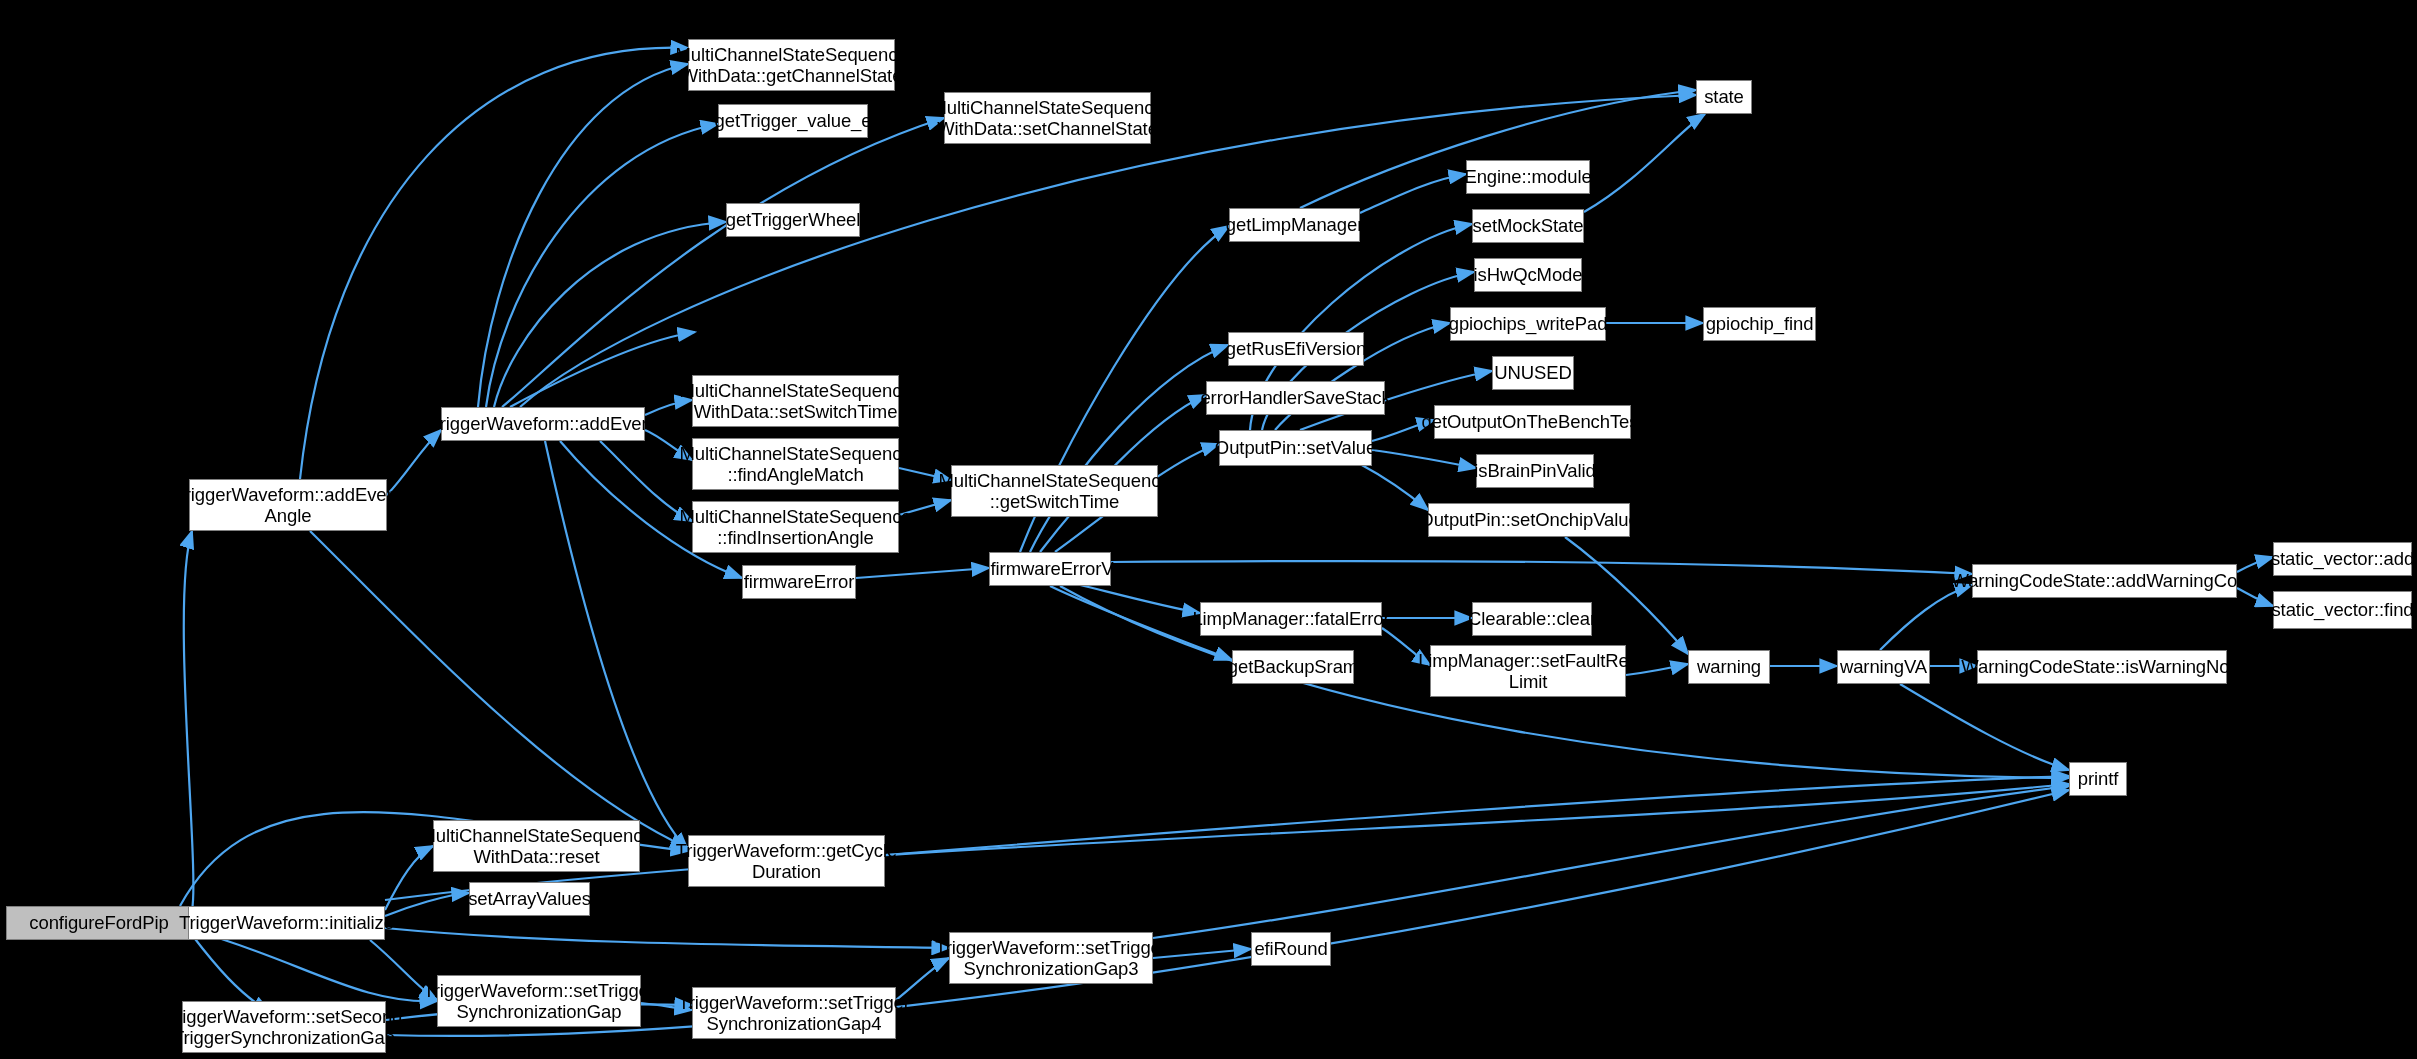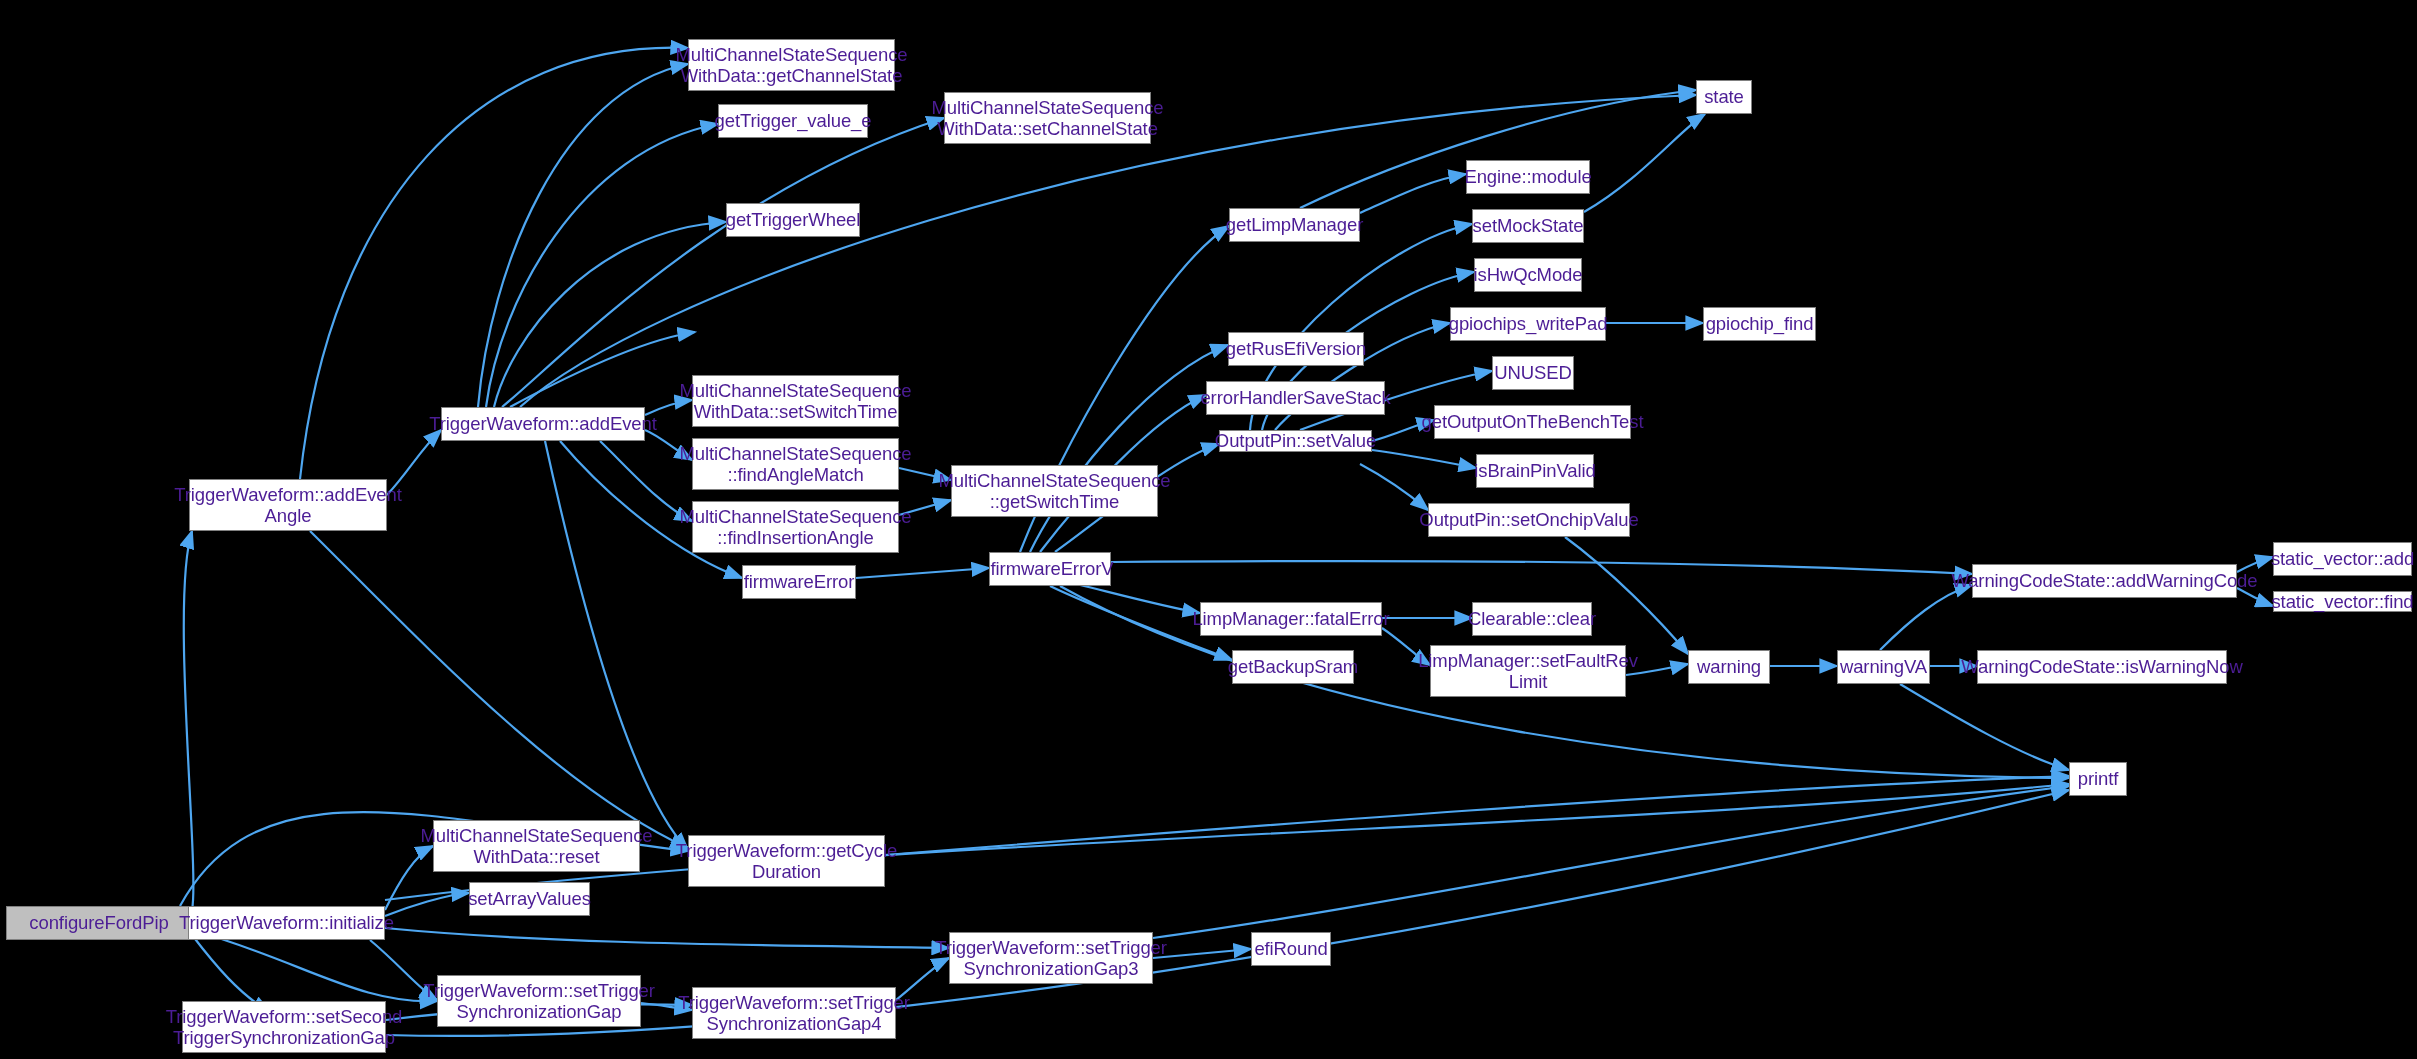--- a/index.html
+++ b/index.html
@@ -29,21 +29,21 @@
     left: 0;
     top: 0;
     width: 2417px;
     height: 1059px;
   }
   .gnode {
     position: absolute;
     box-sizing: border-box;
     background: #ffffff;
     border: 1px solid #808080;
-    color: #4c1d95;
+    color: #000000;
     font-size: 18.5px;
     line-height: 1.16;
     display: flex;
     align-items: center;
     justify-content: center;
     text-align: center;
     letter-spacing: -0.1px;
     white-space: pre-line;
     padding: 0 7px;
     cursor: pointer;
@@ -146,41 +146,41 @@
 ::findAngleMatch</div>
       <div class="gnode" style="left: 692px; top: 501px; width: 207px; height: 52px;">MultiChannelStateSequence
 ::findInsertionAngle</div>
       <div class="gnode" style="left: 951px; top: 465px; width: 207px; height: 52px;">MultiChannelStateSequence
 ::getSwitchTime</div>
       <div class="gnode" style="left: 742px; top: 565px; width: 114px; height: 34px;">firmwareError</div>
       <div class="gnode" style="left: 989px; top: 552px; width: 122px; height: 34px; padding-left: 11px;">firmwareErrorV</div>
       <div class="gnode" style="left: 1229px; top: 208px; width: 131px; height: 34px;">getLimpManager</div>
       <div class="gnode" style="left: 1228px; top: 332px; width: 136px; height: 34px;">getRusEfiVersion</div>
       <div class="gnode" style="left: 1206px; top: 381px; width: 179px; height: 34px;">errorHandlerSaveStack</div>
-      <div class="gnode" style="left: 1219px; top: 430px; width: 153px; height: 22px;">OutputPin::setValue</div>
+      <div class="gnode" style="left: 1219px; top: 430px; width: 153px; height: 36px;">OutputPin::setValue</div>
       <div class="gnode" style="left: 1466px; top: 160px; width: 124px; height: 34px;">Engine::module</div>
       <div class="gnode" style="left: 1472px; top: 209px; width: 112px; height: 34px;">setMockState</div>
       <div class="gnode" style="left: 1474px; top: 258px; width: 108px; height: 34px;">isHwQcMode</div>
       <div class="gnode" style="left: 1450px; top: 307px; width: 156px; height: 34px;">gpiochips_writePad</div>
       <div class="gnode" style="left: 1703px; top: 307px; width: 113px; height: 34px;">gpiochip_find</div>
       <div class="gnode" style="left: 1492px; top: 356px; width: 82px; height: 34px;">UNUSED</div>
       <div class="gnode" style="left: 1434px; top: 405px; width: 197px; height: 34px;">getOutputOnTheBenchTest</div>
       <div class="gnode" style="left: 1476px; top: 454px; width: 118px; height: 34px;">isBrainPinValid</div>
       <div class="gnode" style="left: 1428px; top: 503px; width: 202px; height: 34px;">OutputPin::setOnchipValue</div>
       <div class="gnode" style="left: 1200px; top: 602px; width: 182px; height: 34px;">LimpManager::fatalError</div>
       <div class="gnode" style="left: 1472px; top: 602px; width: 120px; height: 34px;">Clearable::clear</div>
       <div class="gnode" style="left: 1232px; top: 650px; width: 122px; height: 34px;">getBackupSram</div>
       <div class="gnode" style="left: 1430px; top: 645px; width: 196px; height: 52px;">LimpManager::setFaultRev
 Limit</div>
       <div class="gnode" style="left: 1688px; top: 650px; width: 82px; height: 34px;">warning</div>
       <div class="gnode" style="left: 1837px; top: 650px; width: 93px; height: 34px;">warningVA</div>
       <div class="gnode" style="left: 1972px; top: 564px; width: 265px; height: 34px;">WarningCodeState::addWarningCode</div>
       <div class="gnode" style="left: 1977px; top: 650px; width: 250px; height: 34px;">WarningCodeState::isWarningNow</div>
       <div class="gnode" style="left: 2273px; top: 542px; width: 139px; height: 34px;">static_vector::add</div>
-      <div class="gnode" style="left: 2273px; top: 591px; width: 139px; height: 21px;">static_vector::find</div>
+      <div class="gnode" style="left: 2273px; top: 591px; width: 139px; height: 38px;">static_vector::find</div>
       <div class="gnode" style="left: 1696px; top: 80px; width: 56px; height: 34px;">state</div>
       <div class="gnode" style="left: 2069px; top: 762px; width: 58px; height: 34px;">printf</div>
       <div class="gnode" style="left: 433px; top: 820px; width: 207px; height: 52px;">MultiChannelStateSequence
 WithData::reset</div>
       <div class="gnode" style="left: 469px; top: 882px; width: 121px; height: 34px;">setArrayValues</div>
       <div class="gnode" style="left: 188px; top: 906px; width: 197px; height: 34px;">TriggerWaveform::initialize</div>
       <div class="gnode" style="left: 182px; top: 1001px; width: 204px; height: 52px;">TriggerWaveform::setSecond
 TriggerSynchronizationGap</div>
       <div class="gnode" style="left: 688px; top: 835px; width: 197px; height: 52px;">TriggerWaveform::getCycle
 Duration</div>

